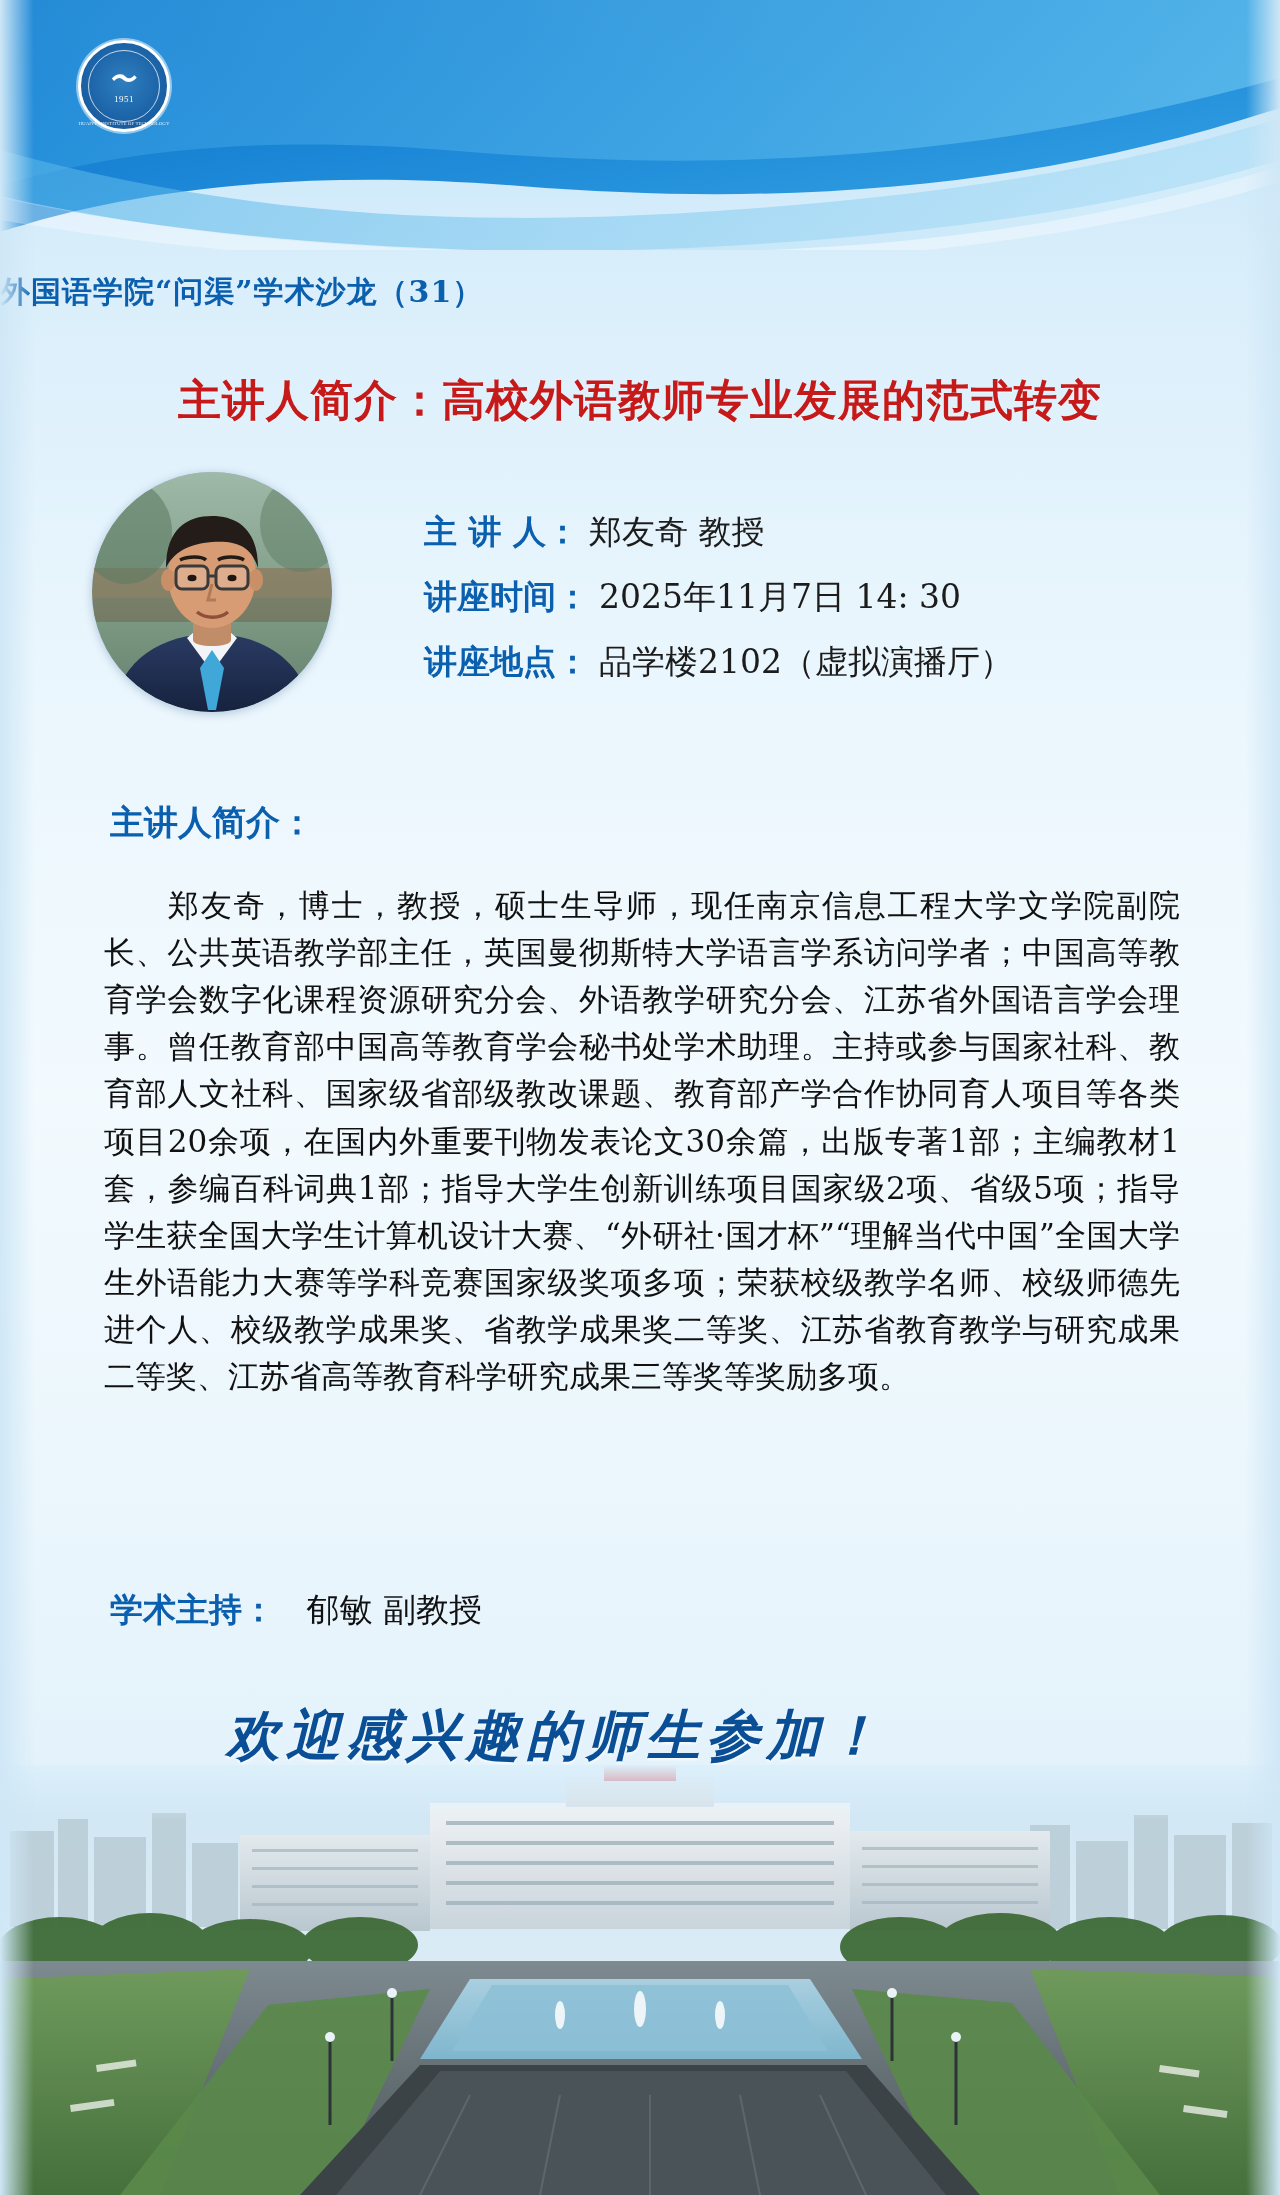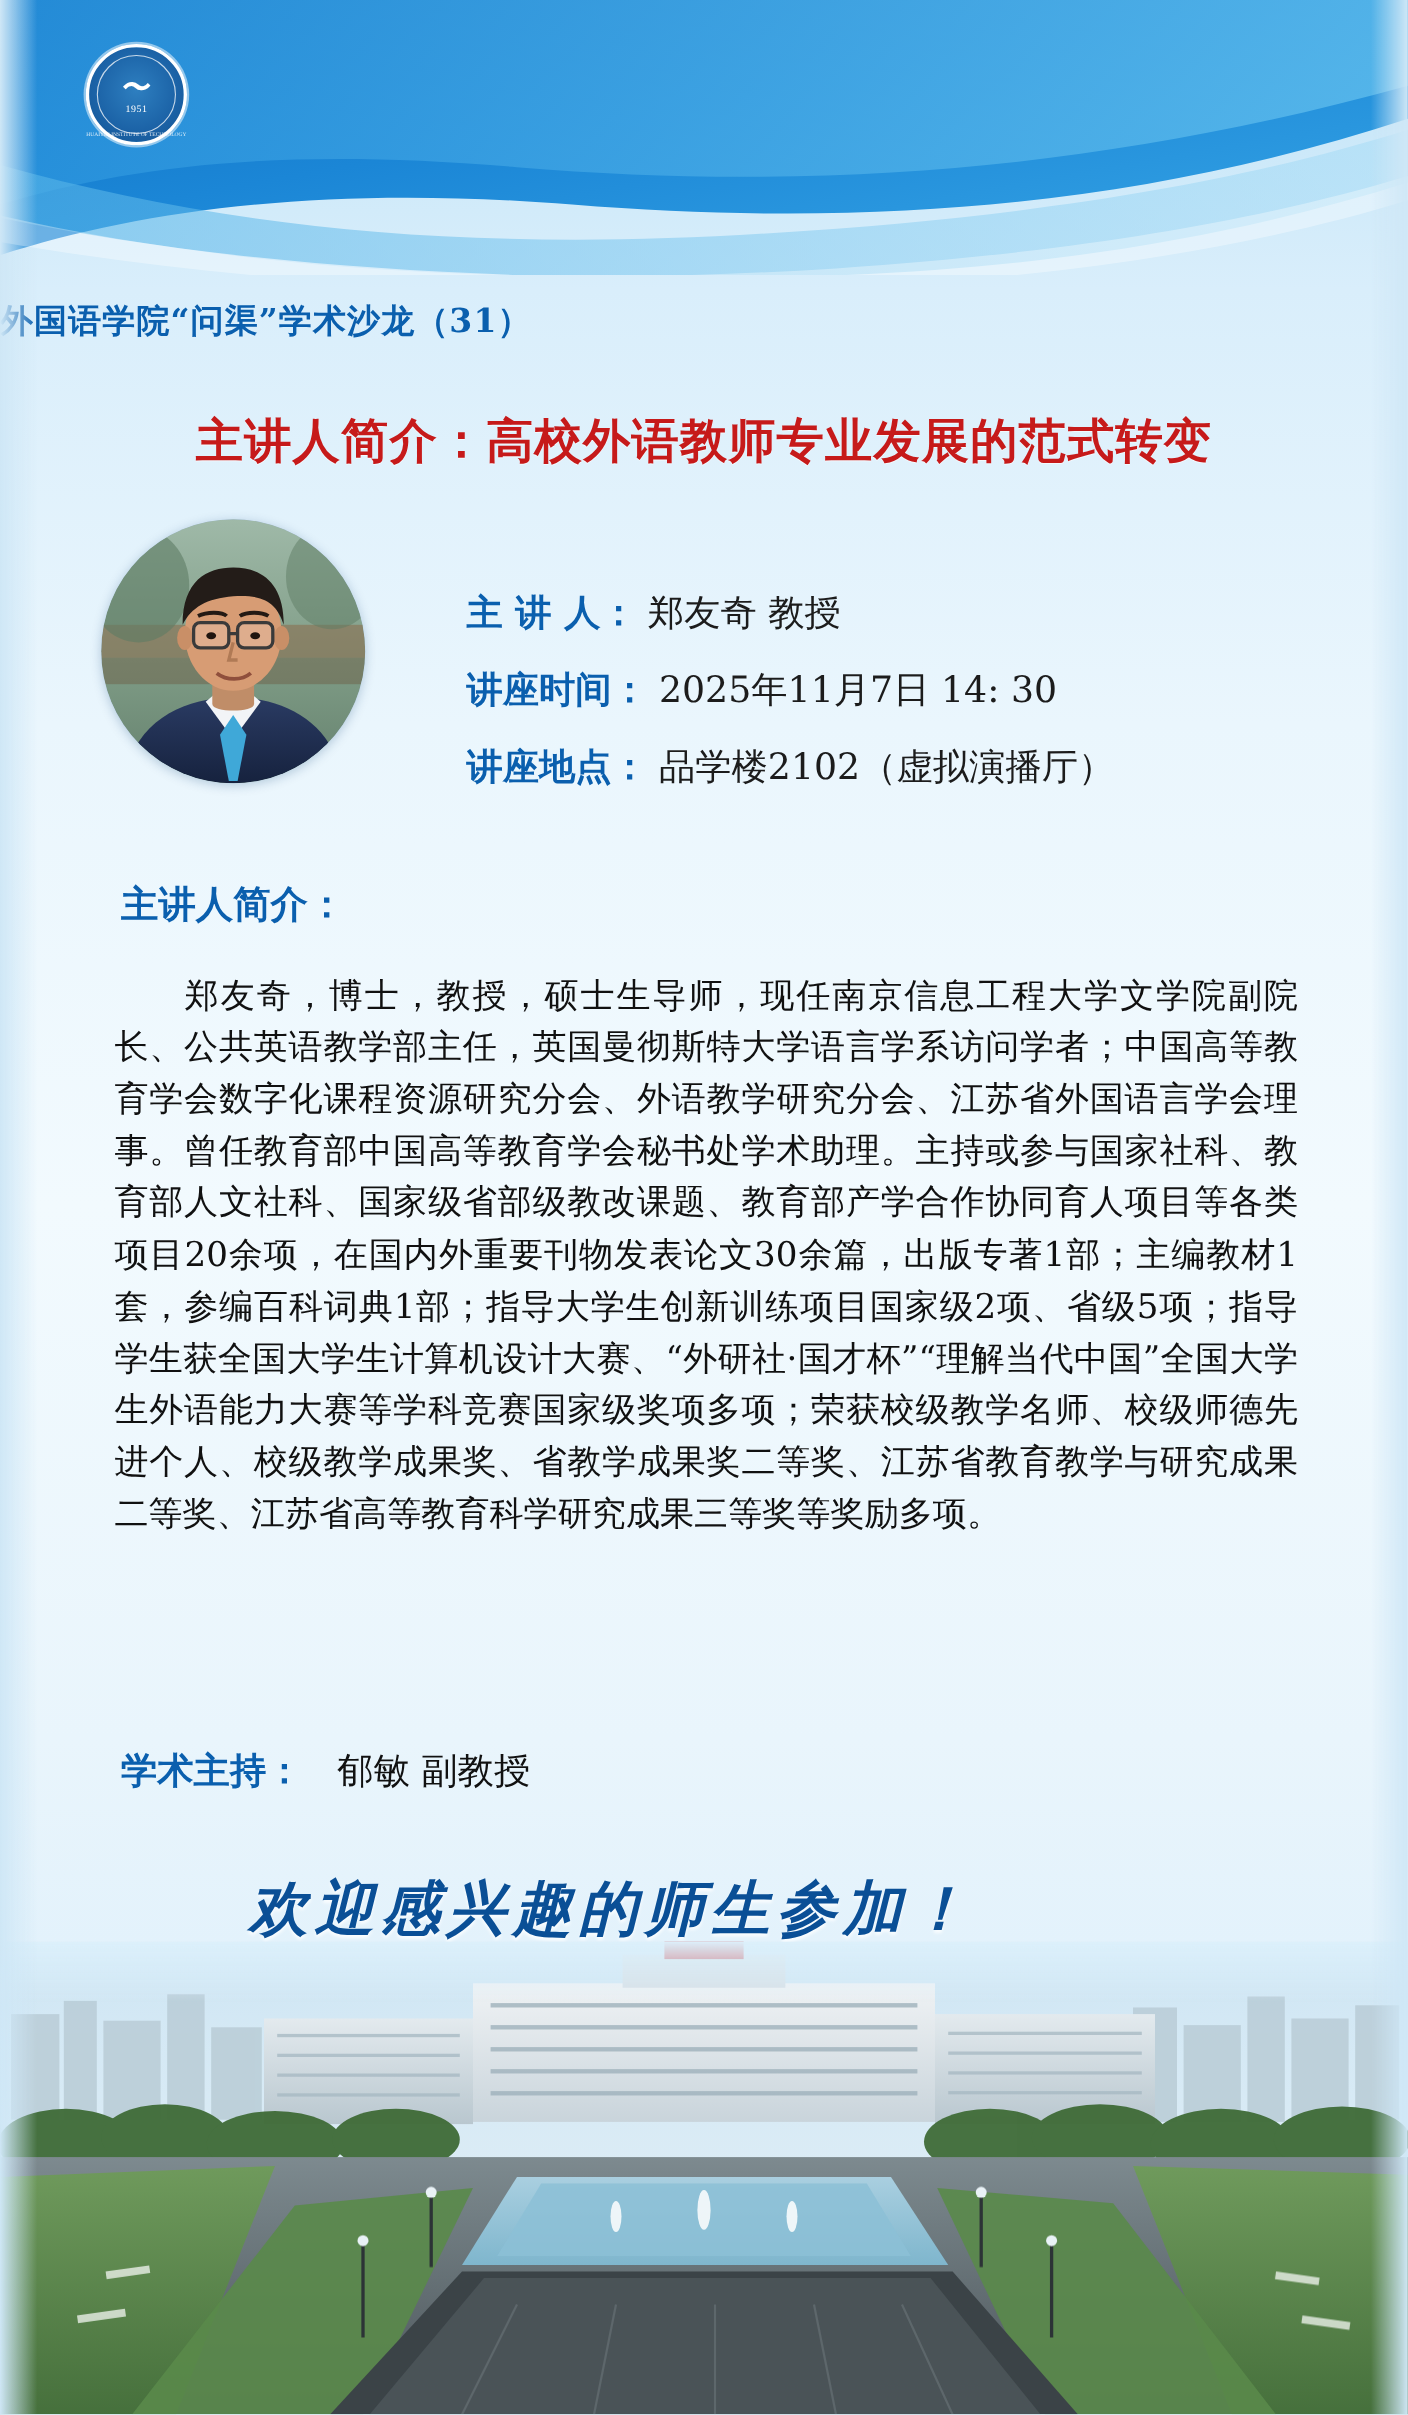--- a/index.html
+++ b/index.html
@@ -147,21 +147,20 @@
     left: 424px;
     top: 510px;
     color: #17436e;
   }
   .info-row {
     display: flex;
     align-items: baseline;
     margin-bottom: 20px;
     font-size: 33px;
     font-family: "DejaVu Serif", "Liberation Serif", serif;
-    margin-top: 25px;
   }
   .info-label {
     color: #0a5fae;
     font-weight: bold;
     white-space: nowrap;
   }
   .info-value {
     color: #1c1c1c;
     margin-left: 10px;
     white-space: nowrap;

